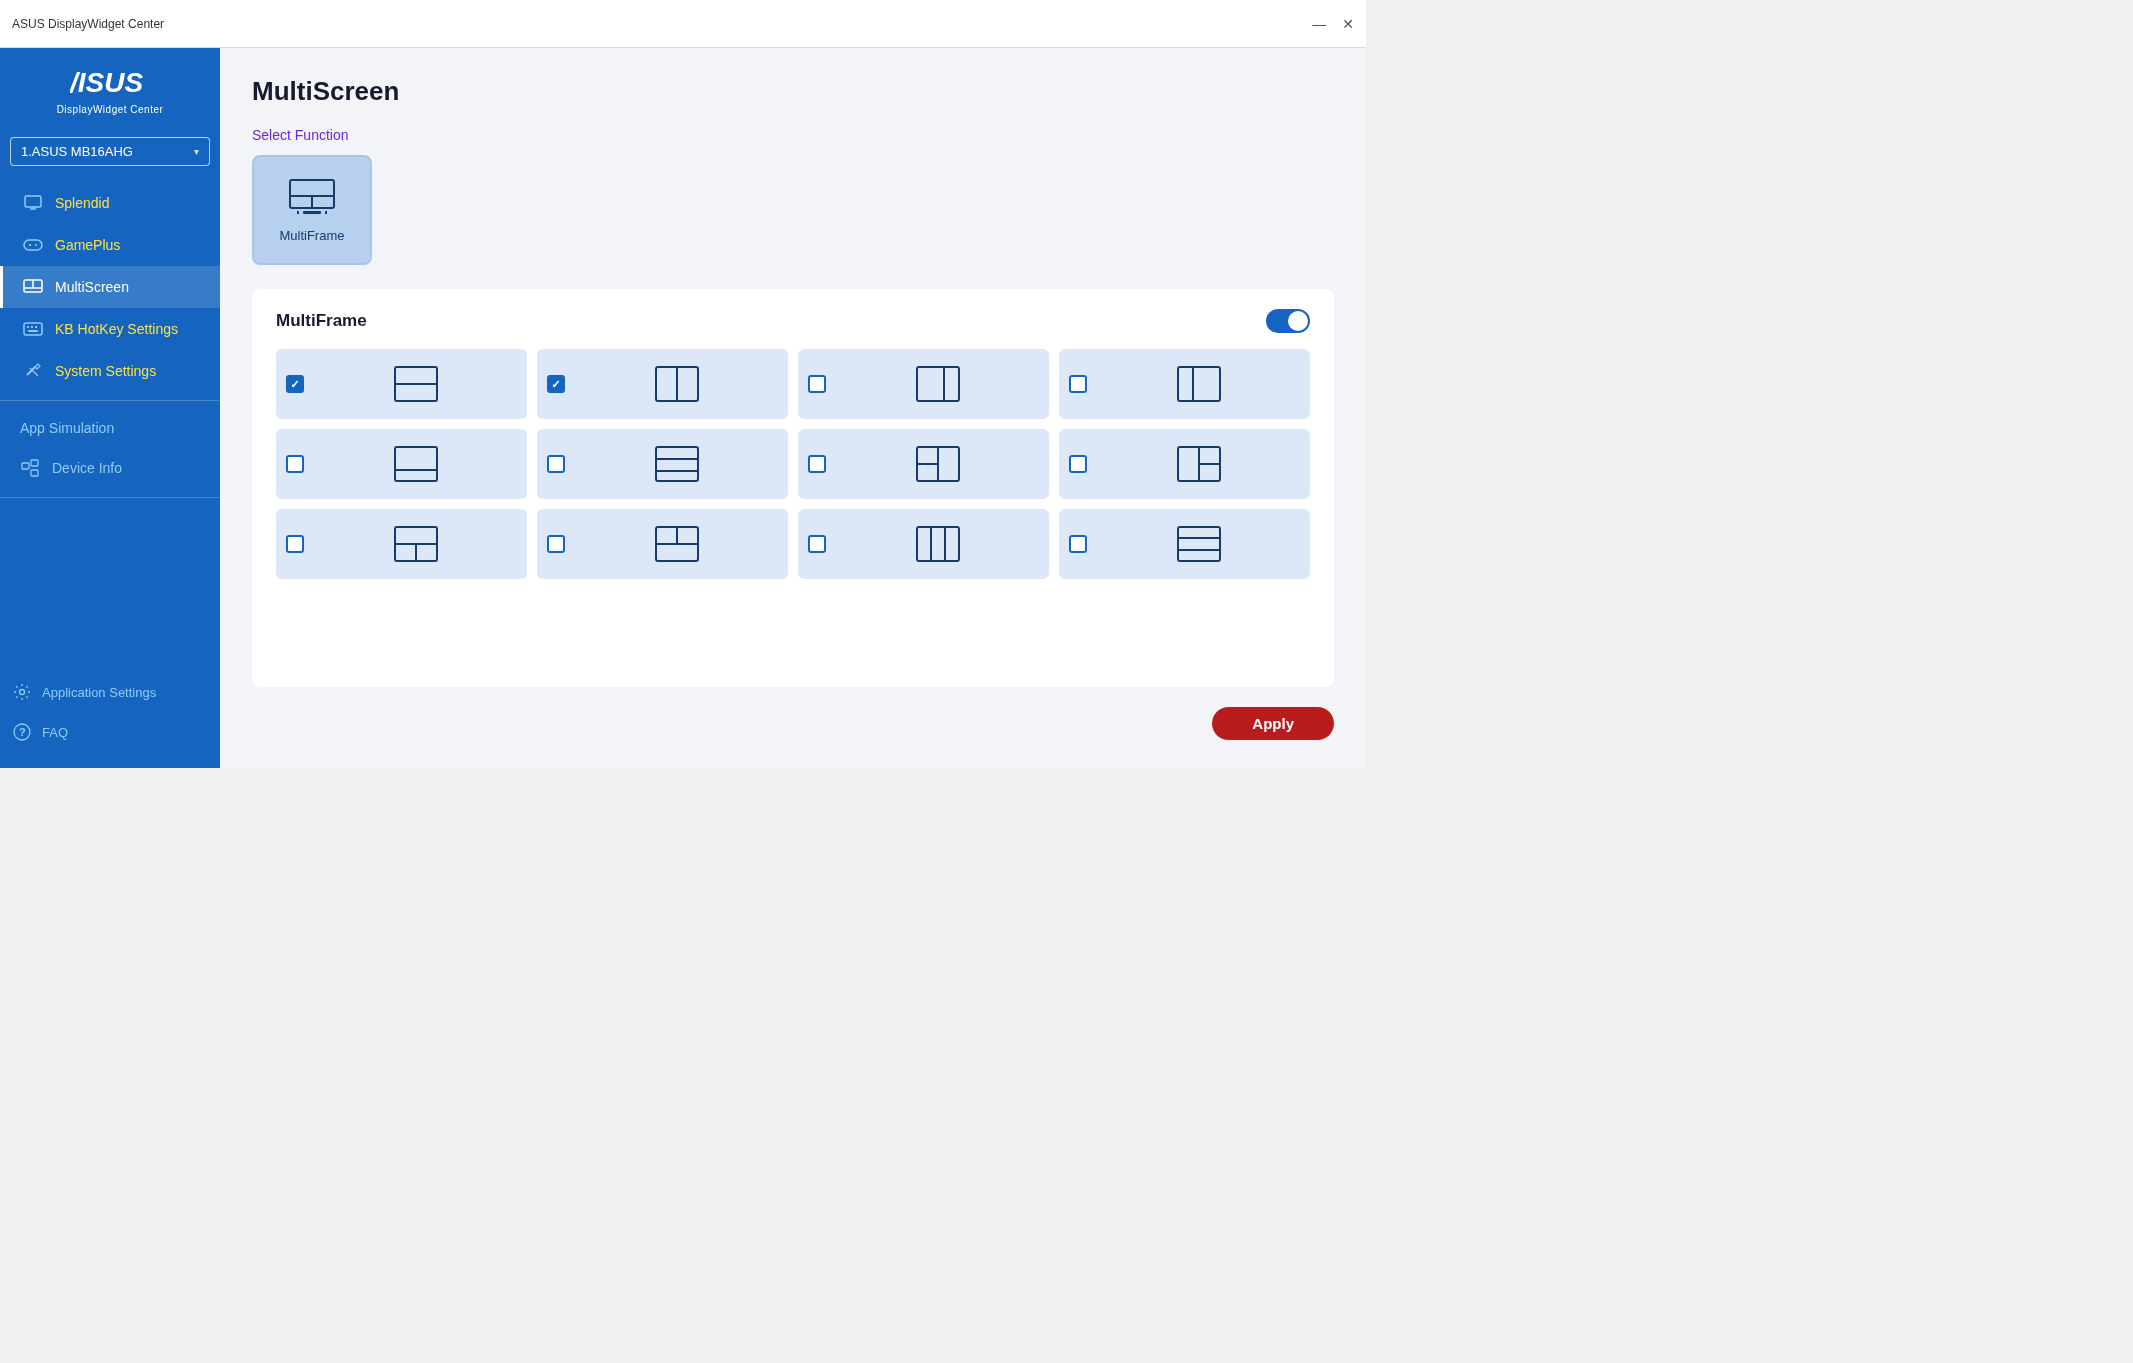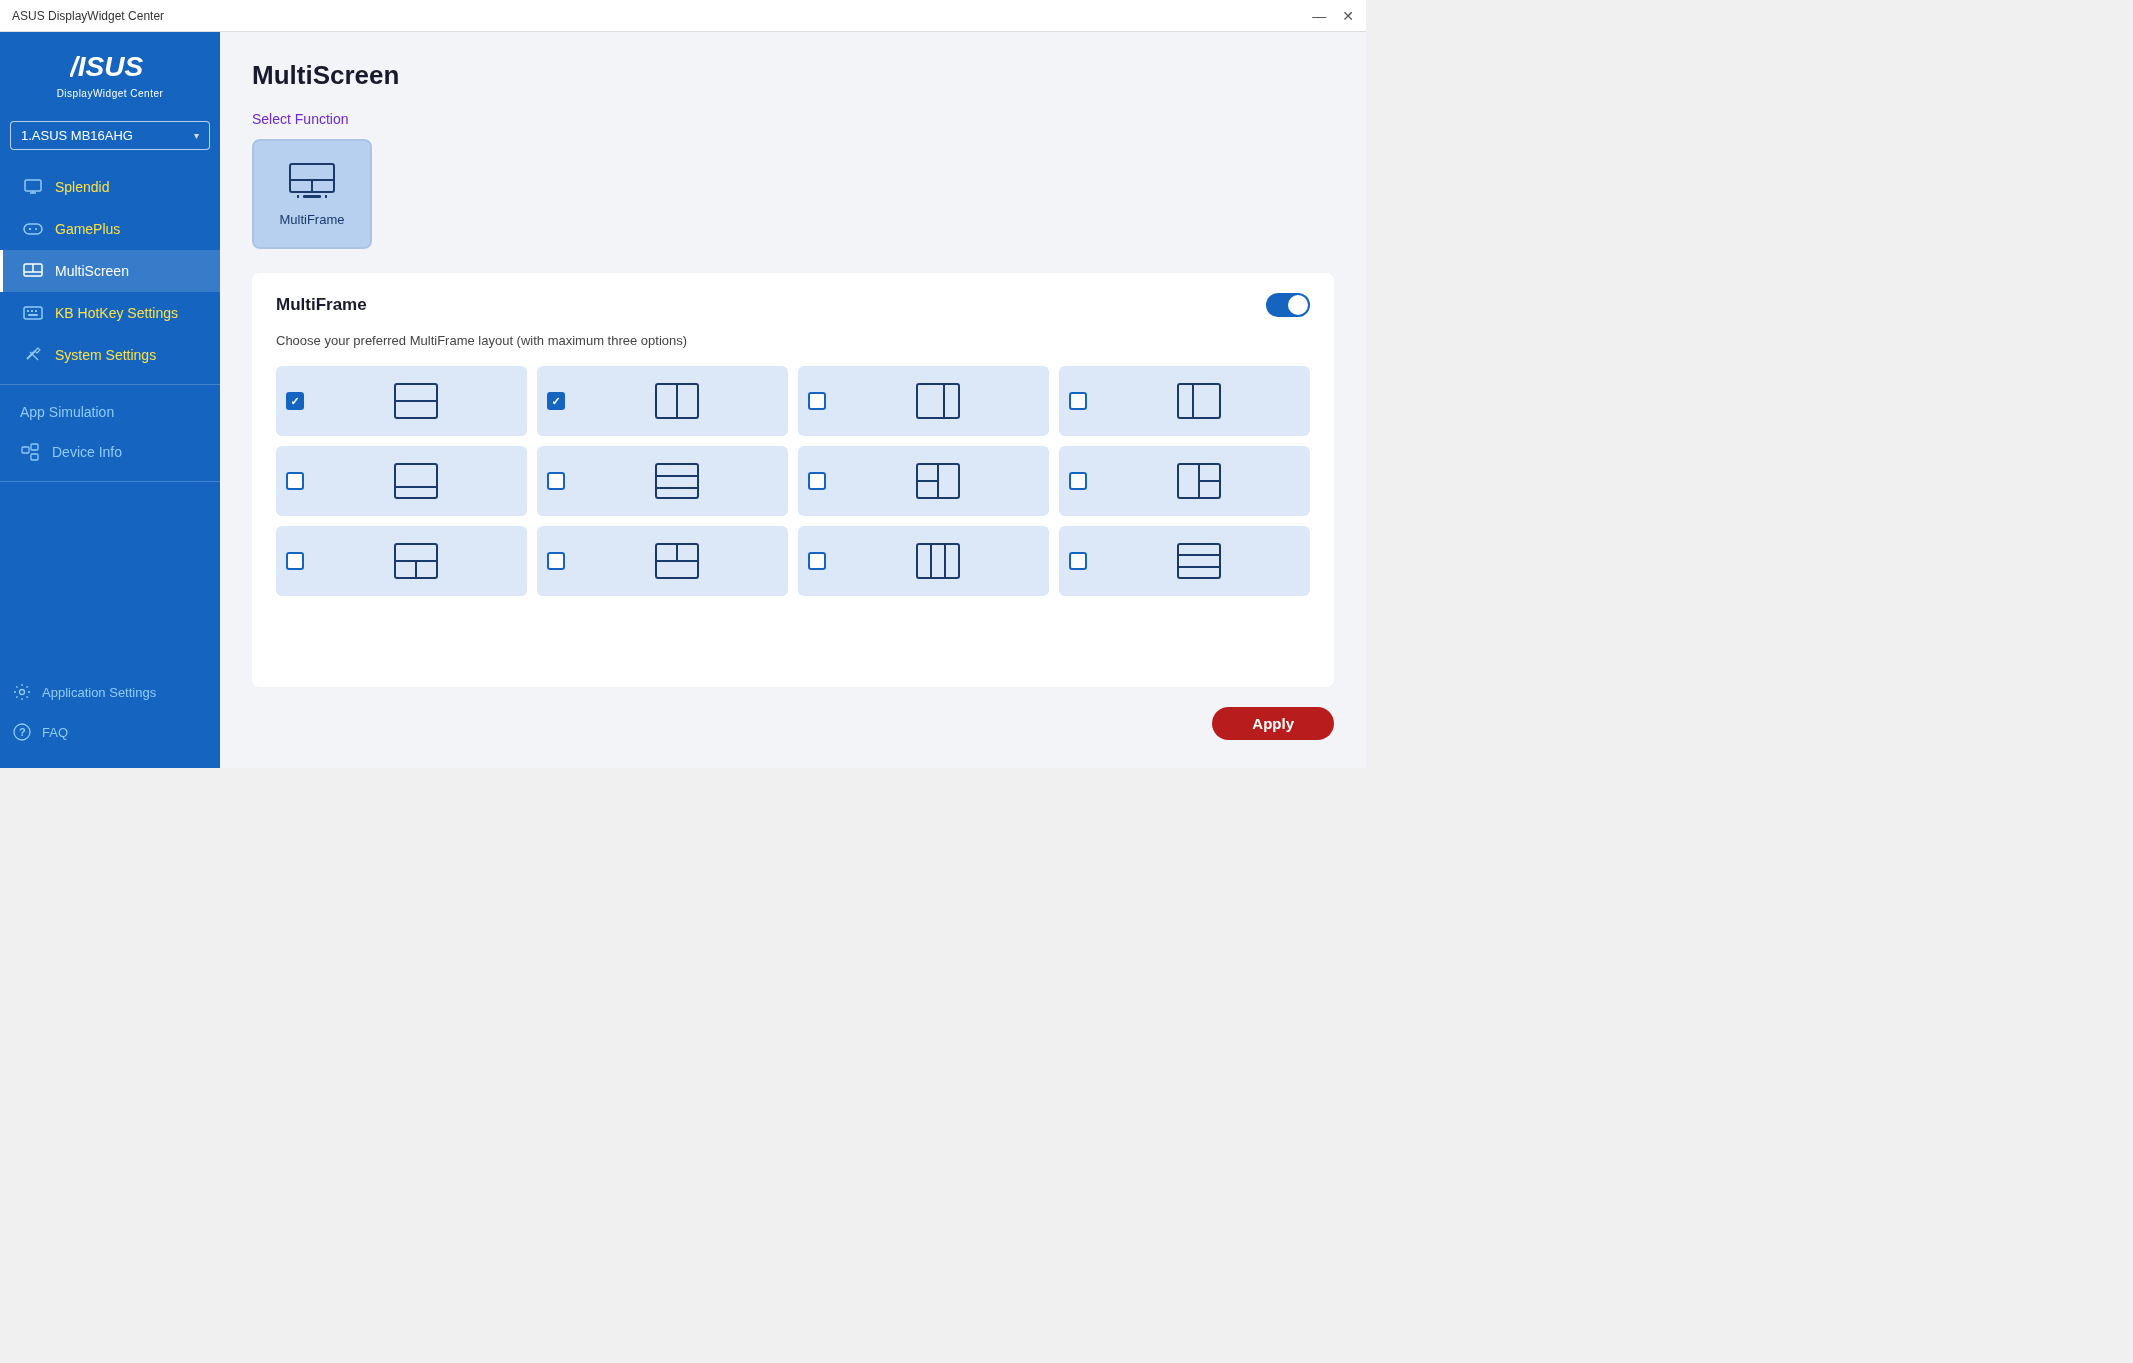--- a/index.html
+++ b/index.html
@@ -9,21 +9,21 @@
       height: 768px;
       overflow: hidden;
       background: #f0f0f0;
       display: flex;
       flex-direction: column;
     }
 
     
     .titlebar {
       background: #fff;
-      height: 32px;
+      height: 48px;
       display: flex;
       align-items: center;
       justify-content: space-between;
       padding: 0 12px;
       border-bottom: 1px solid #ddd;
       flex-shrink: 0;
     }
     .titlebar-title {
       font-size: 12px;
       color: #333;
@@ -466,21 +466,20 @@
         </div>
         <span class="function-card-label">MultiFrame</span>
       </div>
     </div>
 
     <div class="multiframe-panel">
       <div class="panel-header">
         <span class="panel-title">MultiFrame</span>
         <div class="toggle-switch"></div>
       </div>
-      <div class="panel-desc">Choose your preferred MultiFrame layout (with maximum three options)</div>
 
       <div class="layout-grid">
 
         <div class="layout-cell">
           <div class="cb checked"></div>
           <div class="layout-icon">
             <svg class="layout-svg" viewBox="0 0 44 36" fill="none">
               <rect x="1" y="1" width="42" height="34" rx="2" stroke="#1a3a6b" stroke-width="2" fill="none"></rect>
               <line x1="1" y1="18" x2="43" y2="18" stroke="#1a3a6b" stroke-width="2"></line>
             </svg>

